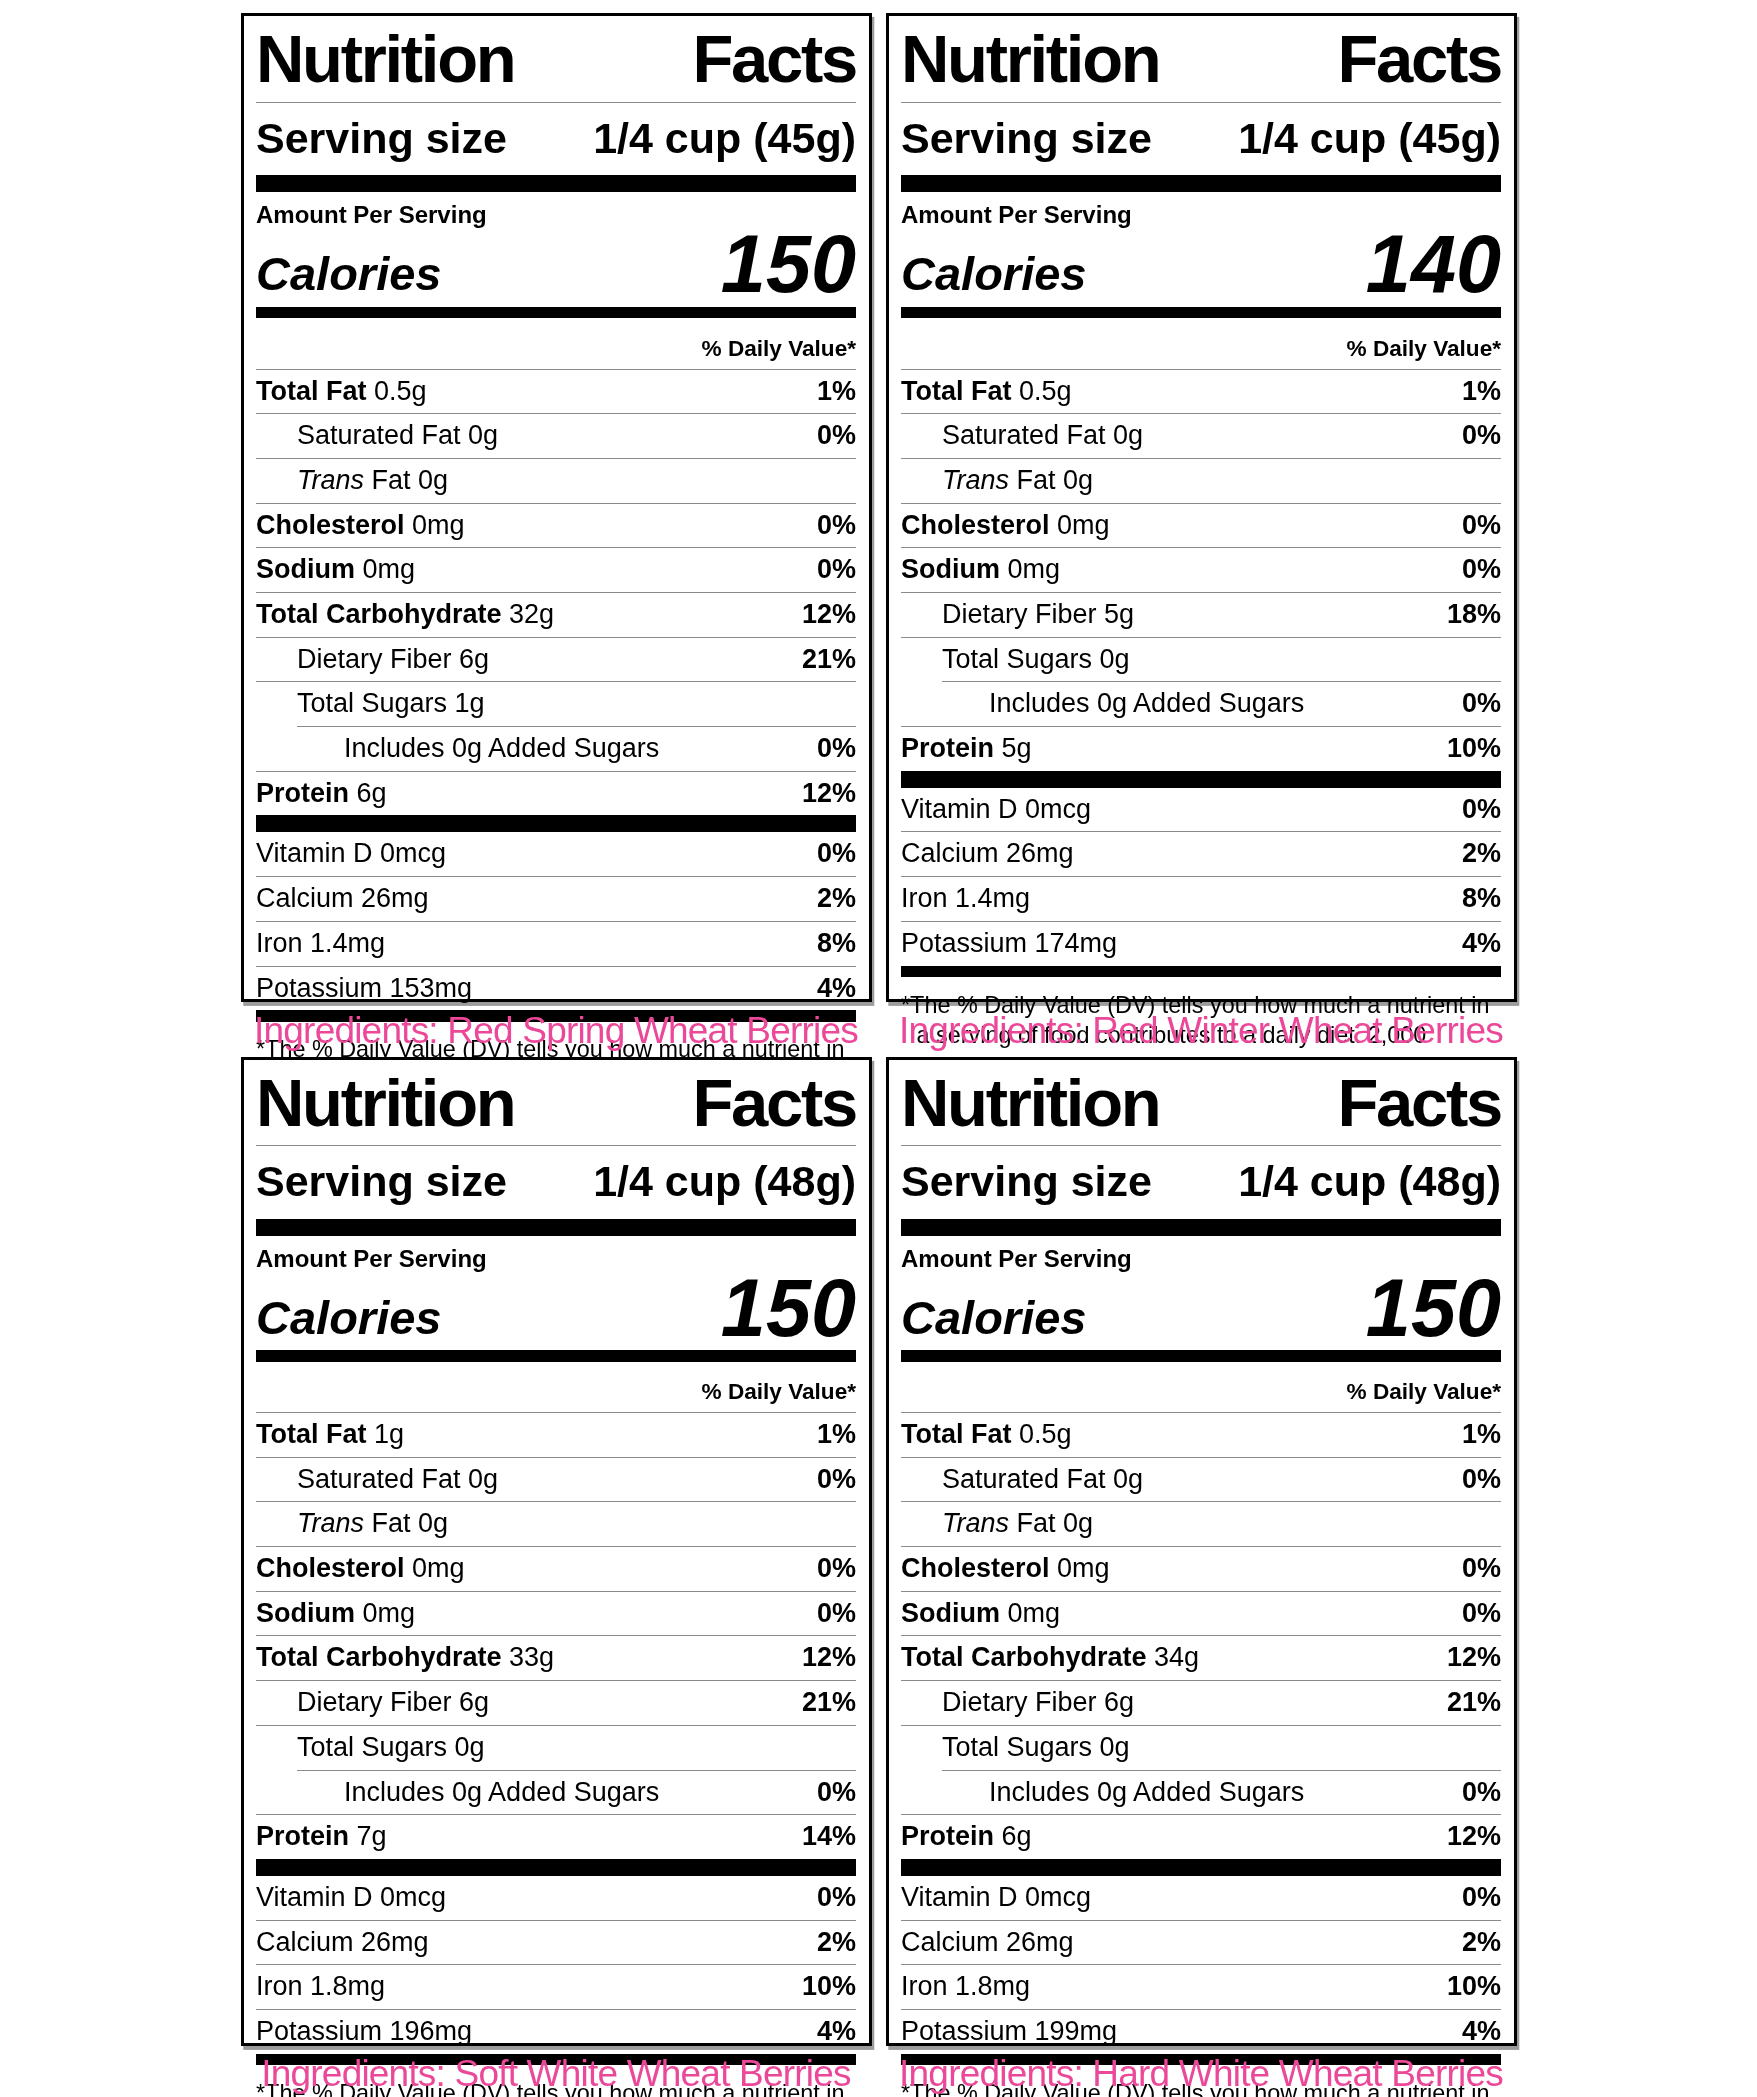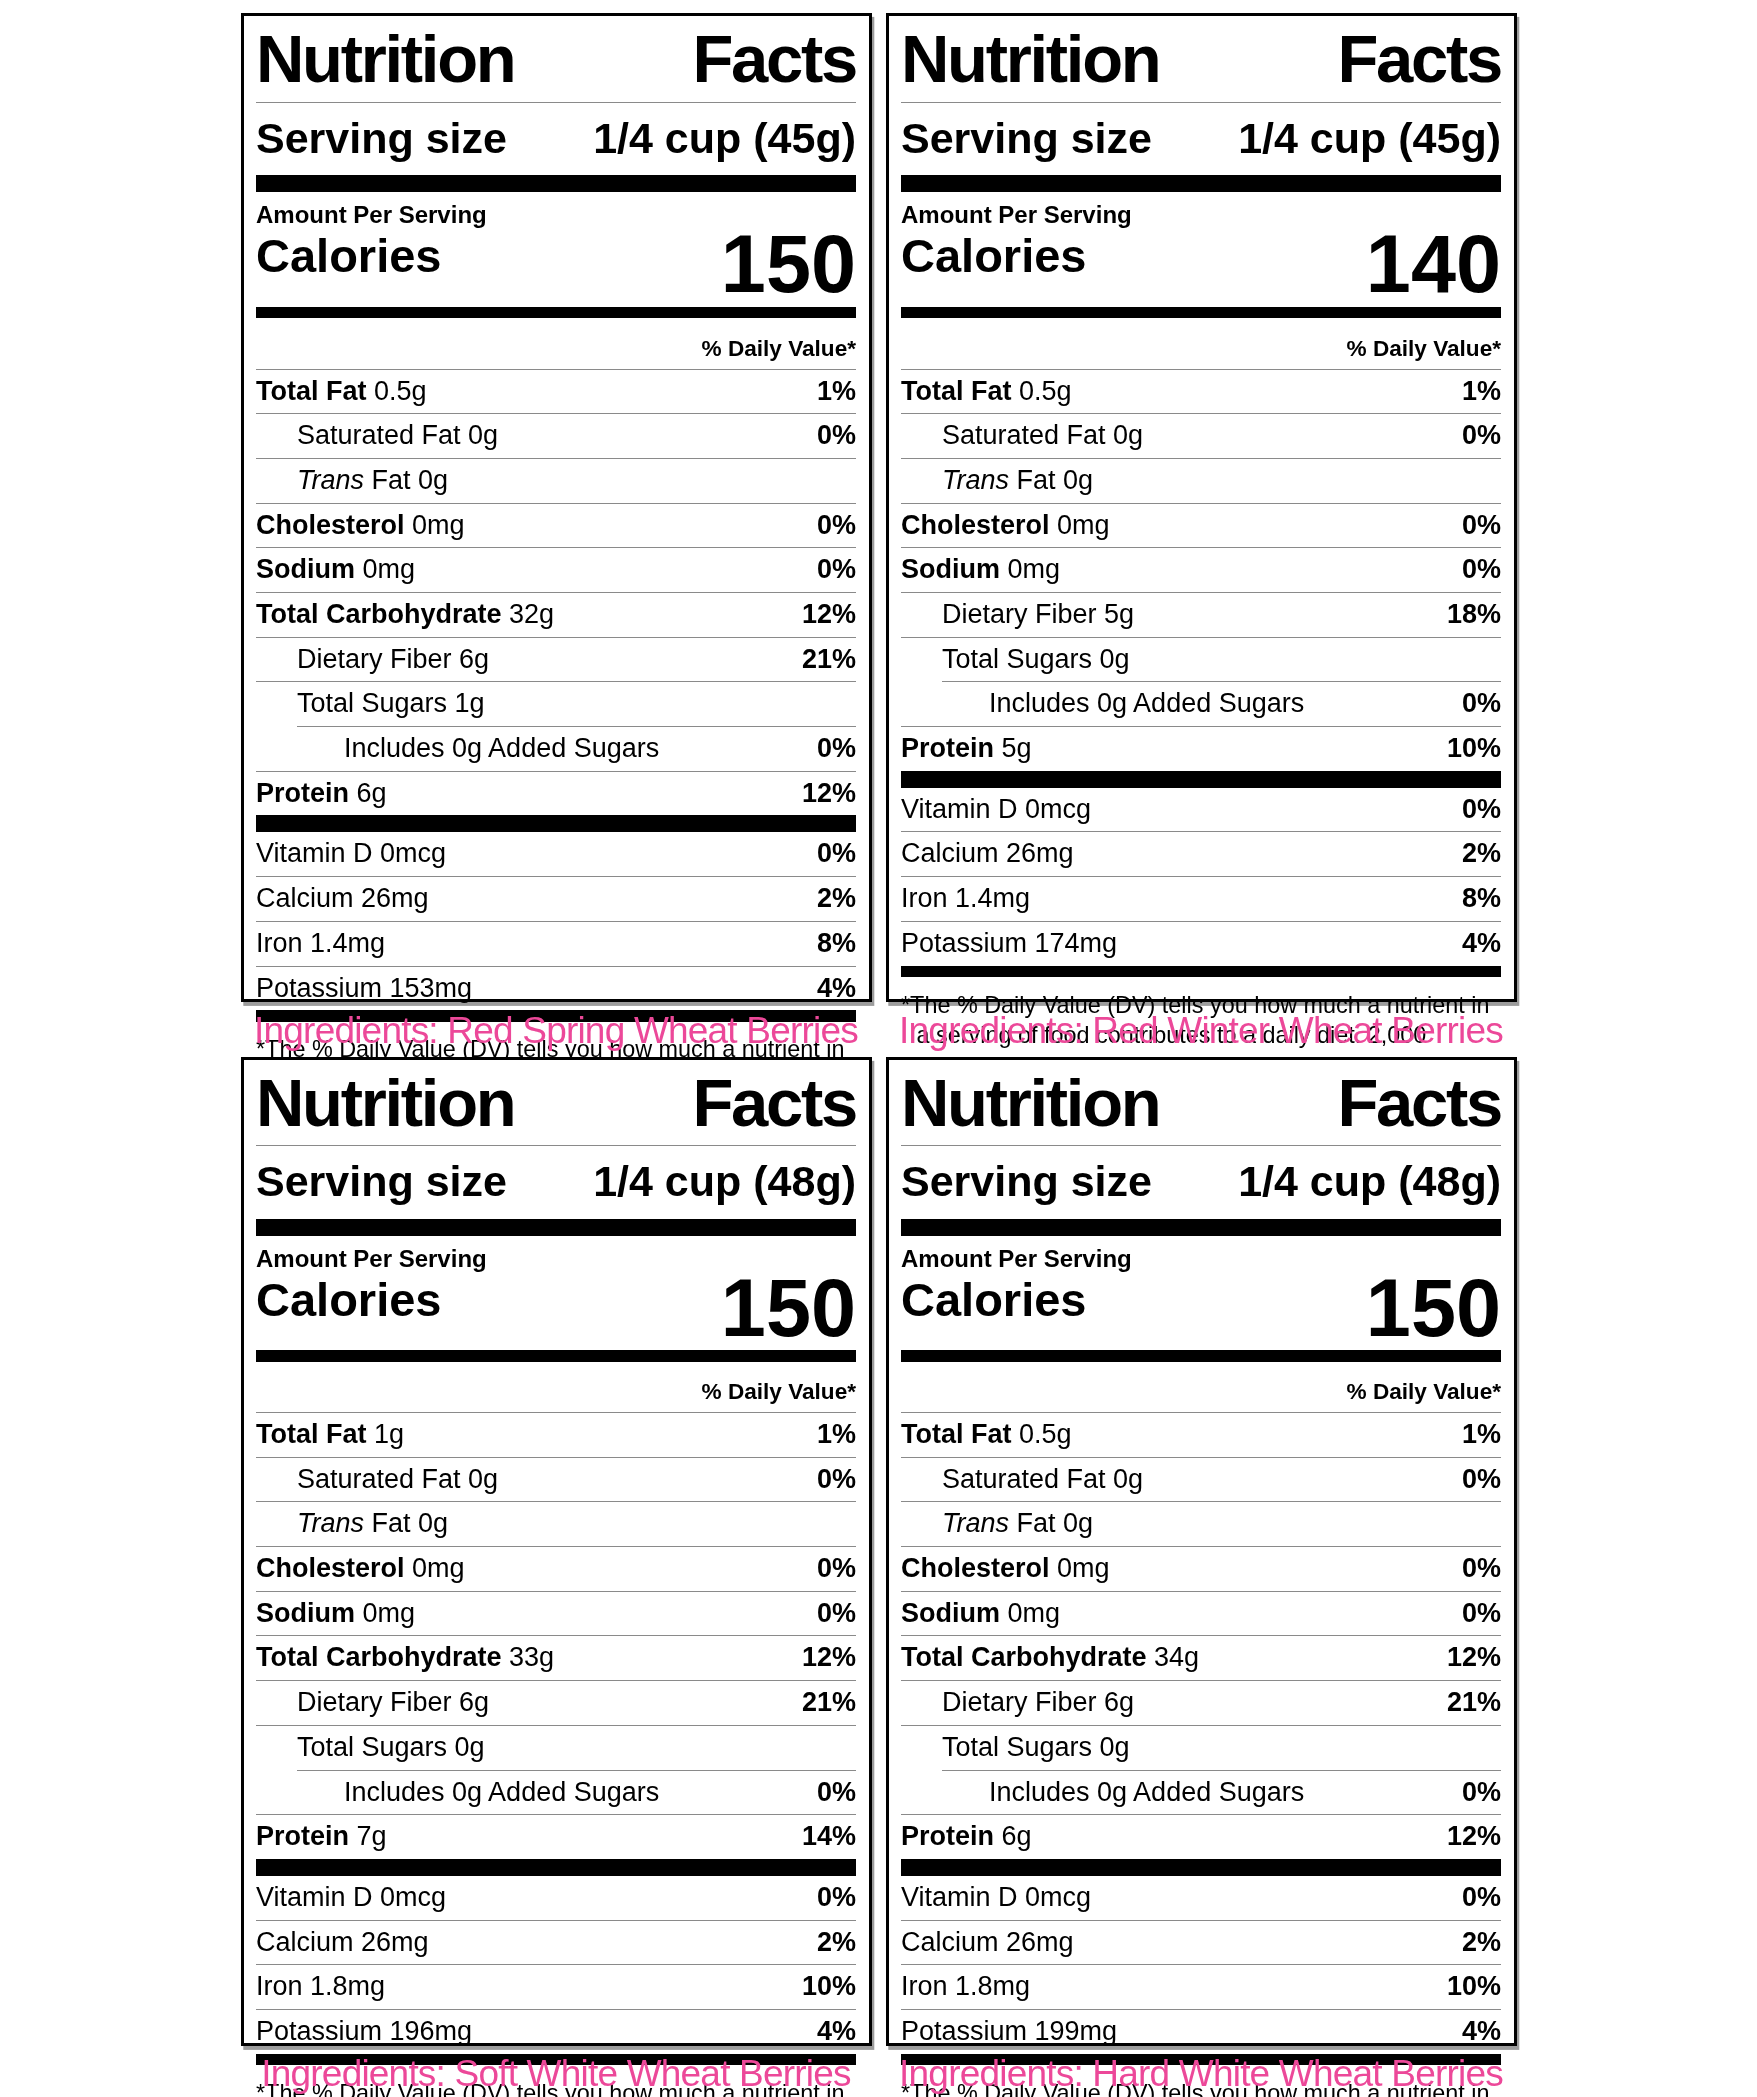--- a/index.html
+++ b/index.html
@@ -31,22 +31,23 @@
   }
   .hairline { border-top: 1.6px solid #8a8a8a; }
   .srow {
     display: flex; justify-content: space-between;
     font-weight: bold; font-size: 43px; padding: 11px 0 12.5px;
   }
   .bar { height: 17px; background: #000; flex: none; }
   .bar.md { height: 11.7px; }
   .aps { font-weight: bold; font-size: 24px; margin: 9.3px 0 0; }
   .calrow {
-    display: flex; justify-content: space-between; 
+    display: flex; justify-content: space-between; align-items: flex-end;
     margin: 3.1px 0 9.3px;
+    font-style: italic;
   }
   .callabel { font-size: 47px; font-weight: bold; line-height: 1; }
   .calval  { font-size: 81px; font-weight: bold; line-height: 0.8; }
   .dvh { text-align: right; font-weight: bold; font-size: 22.6px; padding: 9.3px 0 7px; margin-top: 8px; }
   .nrow {
     display: flex; justify-content: space-between; align-items: baseline;
     border-top: 1.6px solid #8a8a8a;
     font-size: 27px; line-height: 1.1; padding: 7px 0;
   }
   .nrow.ind1 { padding-left: 41px; }

